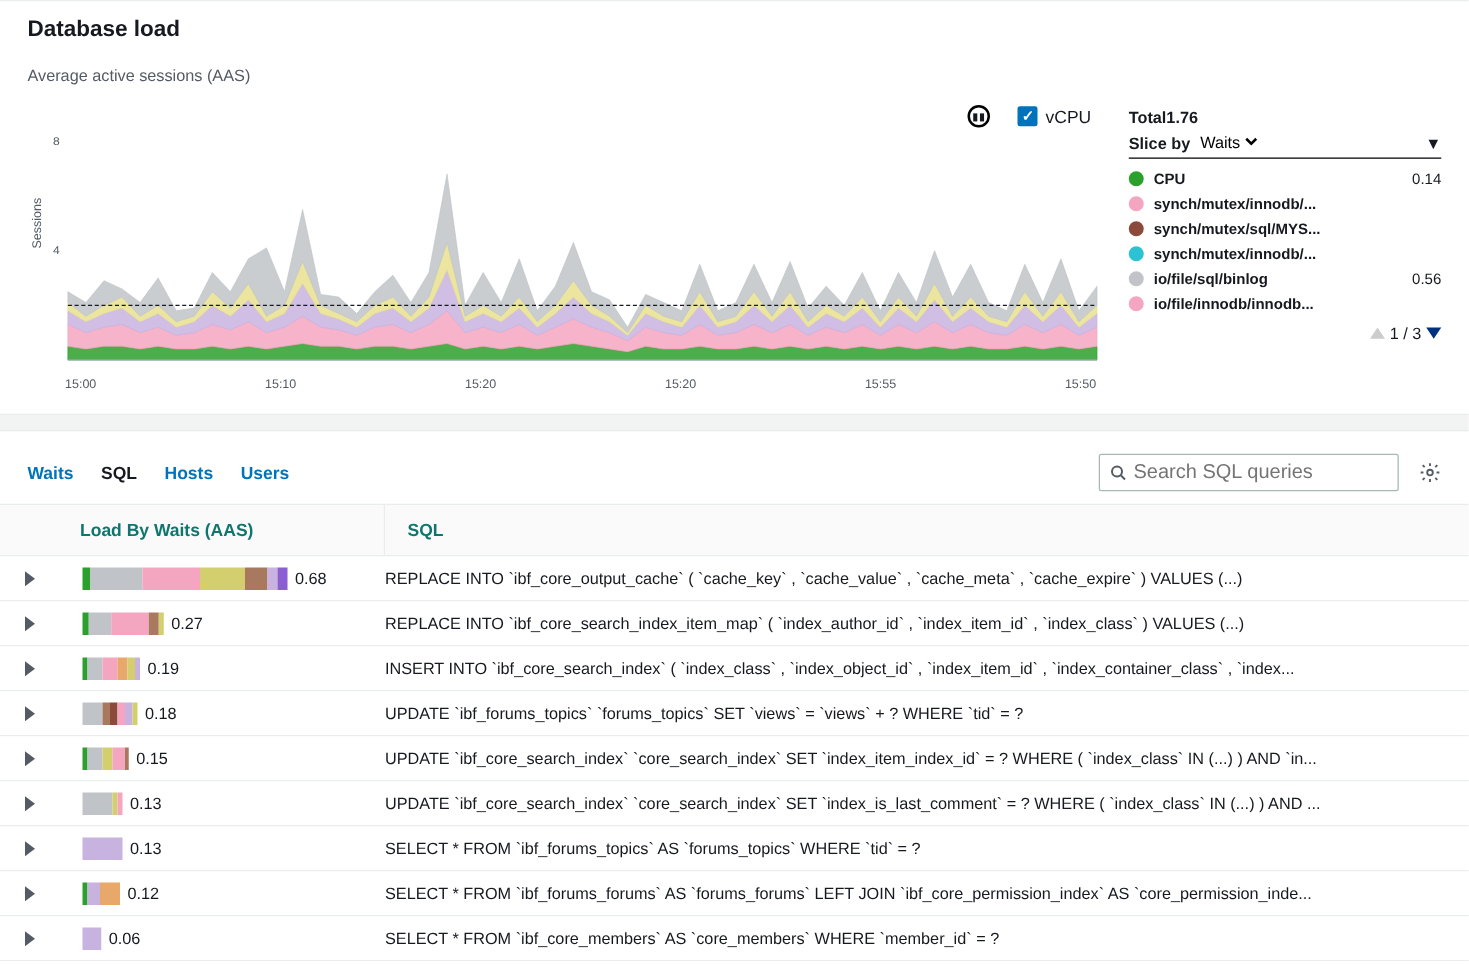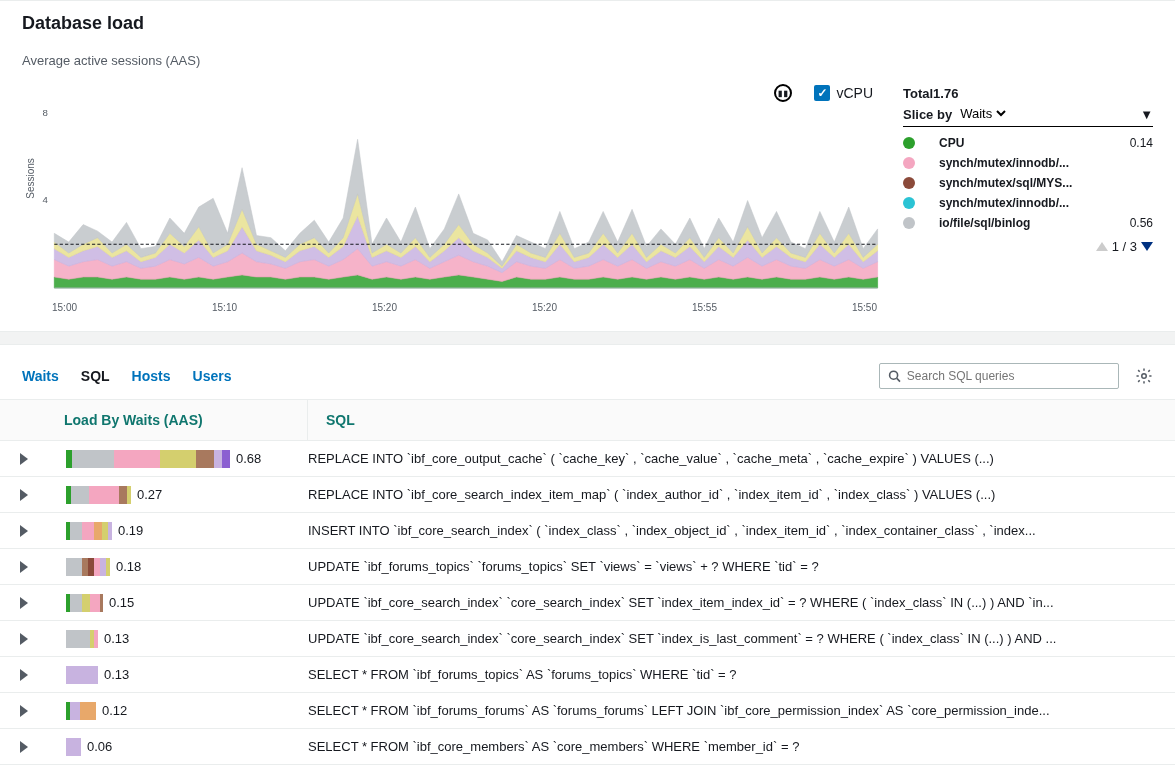--- a/index.html
+++ b/index.html
@@ -14,35 +14,35 @@
 .cb { width:16px; height:16px; background:#0073bb; border-radius:2px; display:inline-flex; align-items:center; justify-content:center; color:#fff; font-size:12px; font-weight:700; }
 .chart-frame { position:relative; height:190px; }
 .ylabel { position:absolute; left:-12px; top:50%; transform:rotate(-90deg) translateX(30px); font-size:10px; color:#545b64; }
 .chart-svg { width:100%; height:190px; display:block; }
 .xticks { display:flex; justify-content:space-between; font-size:10px; color:#545b64; padding-left:30px; padding-right:6px; margin-top:4px; }
 .right-col { width:250px; font-size:13px; padding-top:2px; }
 .tot-row { display:flex; font-weight:700; }
 .slice-row { display:flex; align-items:flex-end; gap:4px; margin-top:4px; border-bottom:1px solid #000; padding-bottom:4px; }
 .slice-row select { border:none; font-size:13px; background:transparent; }
 .wait-list { margin-top:6px; }
-.wait-row { display:flex; align-items:center; gap:24px; padding:3px 0;justify-content:center; }
+.wait-row { display:flex; align-items:center; gap:8px; padding:3px 0;justify-content:center; }
 .swatch { width:12px; height:12px; border-radius:50%; flex-shrink:0; }
 .wait-row .lbl { flex:1; font-weight:700; font-size:12px; white-space:nowrap; overflow:hidden; text-overflow:ellipsis; }
 .wait-row .val { font-size:12px; }
 .pager { display:flex; align-items:center; gap:4px; justify-content:flex-end; margin-top:6px; font-size:13px; }
 .tri-up{width:0;height:0;border-left:6px solid transparent;border-right:6px solid transparent;border-bottom:9px solid #ccc;}
 .tri-down{width:0;height:0;border-left:6px solid transparent;border-right:6px solid transparent;border-top:9px solid #003181;}
 .divider { height:14px; background:#f2f3f3; border-top:1px solid #eaeded; border-bottom:1px solid #eaeded; }
 .tabs-bar { display:flex; align-items:center; padding: 18px 22px 10px; }
 .tabs { display:flex; gap:22px; font-weight:700; font-size:14px; }
 .tabs .tab { color:#0073bb; cursor:pointer; }
 .tabs .tab.active { color:#16191f; }
 .spacer { flex:1; }
 .search-box { display:flex; align-items:center; border:1px solid #aab7b8; border-radius:2px; padding:5px 8px; width:240px; gap:6px; }
-.search-box input { border:none; outline:none; font-size:12px; width:100%; }
+.search-box input { border:none; outline:none; font-size:16px; width:100%; }
 .gear { width:18px; height:18px; margin-left:16px; color:#545b64; }
 .table-head { display:flex; border-top:1px solid #eaeded; border-bottom:1px solid #eaeded; background:#fafafa; color:#0f766e; font-weight:700; font-size:14px; }
 .col-exp { width:56px; }
 .col-load { width:252px; padding:12px 8px; border-right:1px solid #eaeded; }
 .col-sql { flex:1; padding:12px 18px; }
 .table-body .row { display:flex; align-items:center; border-bottom:1px solid #eaeded; height:36px; }
 .exp-tri { width:0; height:0; border-top:6px solid transparent; border-bottom:6px solid transparent; border-left:8px solid #545b64; margin-left:20px; cursor:pointer; }
 .load-cell { width:252px; display:flex; align-items:center; padding-left:10px; gap:6px; }
 .bar { height:18px; display:flex; }
 .bar span { display:block; height:100%; }
@@ -120,20 +120,25 @@
         <div class="wait-row">
           <span class="swatch" style="background:#2bc3d4"></span>
           <span class="lbl">synch/mutex/innodb/...</span>
           <span class="val"></span>
         </div>
         <div class="wait-row">
           <span class="swatch" style="background:#c0c4c8"></span>
           <span class="lbl">io/file/sql/binlog</span>
           <span class="val">0.56</span>
         </div>
+        <div class="wait-row">
+          <span class="swatch" style="background:#f4a6c0"></span>
+          <span class="lbl">io/file/innodb/innodb...</span>
+          <span class="val"></span>
+        </div>
       </div>
     <div class="pager">
       <span class="tri-up"></span>
       <span>1 / 3</span>
       <span class="tri-down"></span>
     </div>
   </div>
 </div>
 
 <div class="divider"></div>

